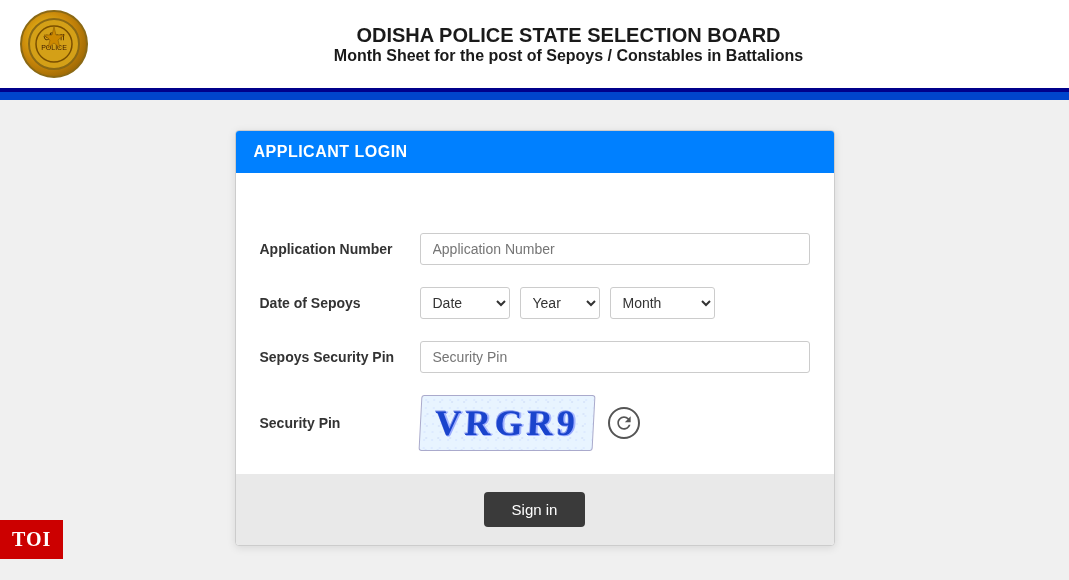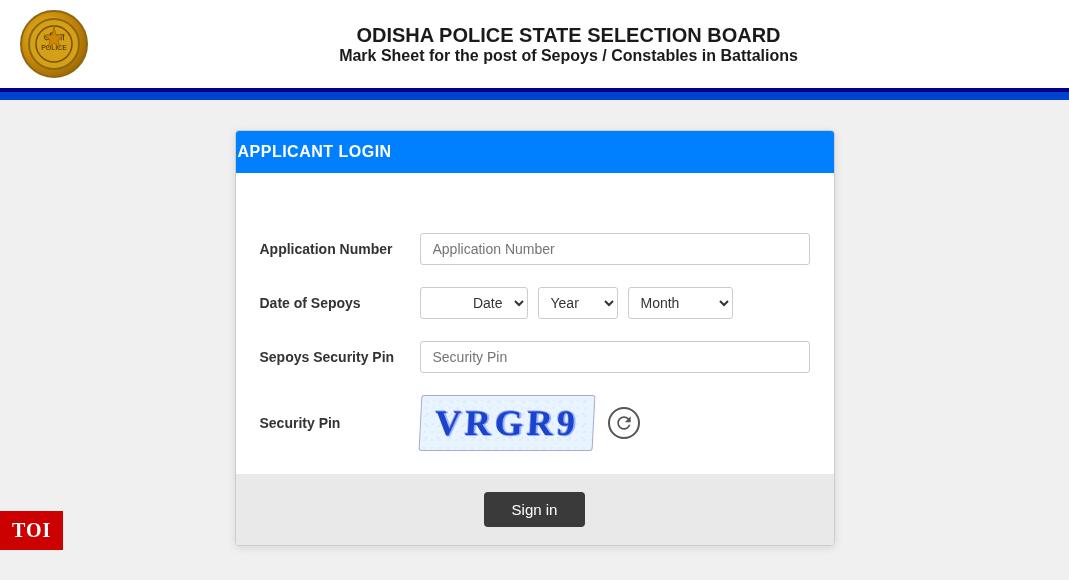--- a/index.html
+++ b/index.html
@@ -55,21 +55,21 @@
       border: 1px solid #ccc;
       border-radius: 4px;
       overflow: hidden;
       box-shadow: 0 2px 8px rgba(0,0,0,0.1);
     }
     .login-header {
       background: #0080ff;
       color: white;
       font-size: 16px;
       font-weight: bold;
-      padding: 12px 2px;
+      padding: 12px 18px;
       letter-spacing: 0.5px;
     }
     .login-body {
       padding: 24px 24px 0 24px;
       margin-top: 36px;
     }
 
     .form-row {
       display: flex;
       align-items: center;
@@ -103,21 +103,21 @@
     }
     .dob-select {
       padding: 6px 8px;
       border: 1px solid #ccc;
       border-radius: 3px;
       font-size: 14px;
       color: #333;
       cursor: pointer;
       background: white;
     }
-    .dob-select-date { width: 108px; text-align: right; }
+    .dob-select-date { width: 90px; }
     .dob-select-month { width: 105px; }
     .dob-select-year { width: 80px; }
 
     
     .captcha-wrap {
       display: flex;
       align-items: center;
       gap: 14px;
     }
     .captcha-img {
@@ -170,21 +170,21 @@
       padding: 9px 28px;
       font-size: 15px;
       border-radius: 4px;
       cursor: pointer;
       font-weight: normal;
     }
 
     
     .toi-badge {
       position: fixed;
-      bottom: 30px;
+      bottom: 21px;
       left: 0;
       background: #cc0000;
       color: white;
       font-size: 20px;
       font-weight: 900;
       padding: 8px 12px;
       font-family: 'Times New Roman', serif;
       letter-spacing: 1px;
     }
 
@@ -209,21 +209,21 @@
     <svg width="54" height="54" viewBox="0 0 54 54">
       <circle cx="27" cy="27" r="25" fill="#d4a017" stroke="#8B6914" stroke-width="2"></circle>
       <circle cx="27" cy="27" r="18" fill="none" stroke="#7a4f00" stroke-width="1.5"></circle>
       <text x="27" y="23" text-anchor="middle" font-size="8" fill="#3a1a00" font-weight="bold">ওড়িশা</text>
       <text x="27" y="33" text-anchor="middle" font-size="7" fill="#3a1a00">POLICE</text>
       <polygon points="27,10 29,18 37,18 31,23 33,31 27,26 21,31 23,23 17,18 25,18" fill="#cc8800" stroke="#7a4f00" stroke-width="0.5"></polygon>
     </svg>
   </div>
   <div class="header-text">
     <div class="header-title">ODISHA POLICE STATE SELECTION BOARD</div>
-    <div class="header-subtitle">Mark Sheet for the post of Sepoys / Constables in Battalions</div>
+    <div class="header-subtitle">Month Sheet for the post of Sepoys / Constables in Battalions</div>
   </div>
 </div>
 
 <div class="blue-stripe"></div>
 
 <div class="main-content">
   <div class="login-box">
 
     <div class="login-header">
       <span>APPLICANT LOGIN</span>

